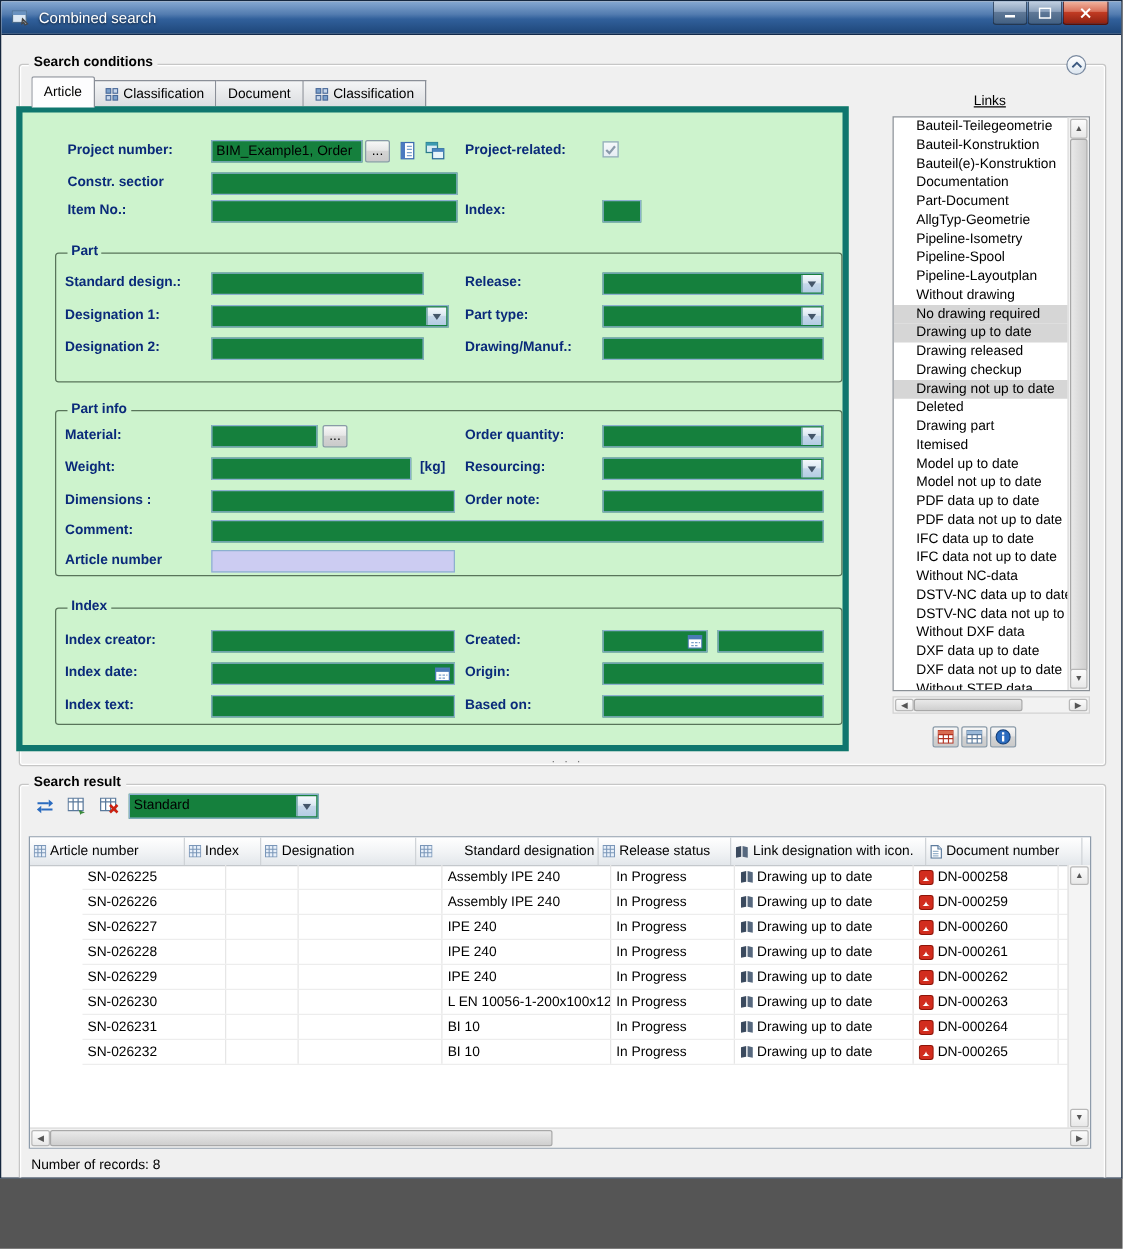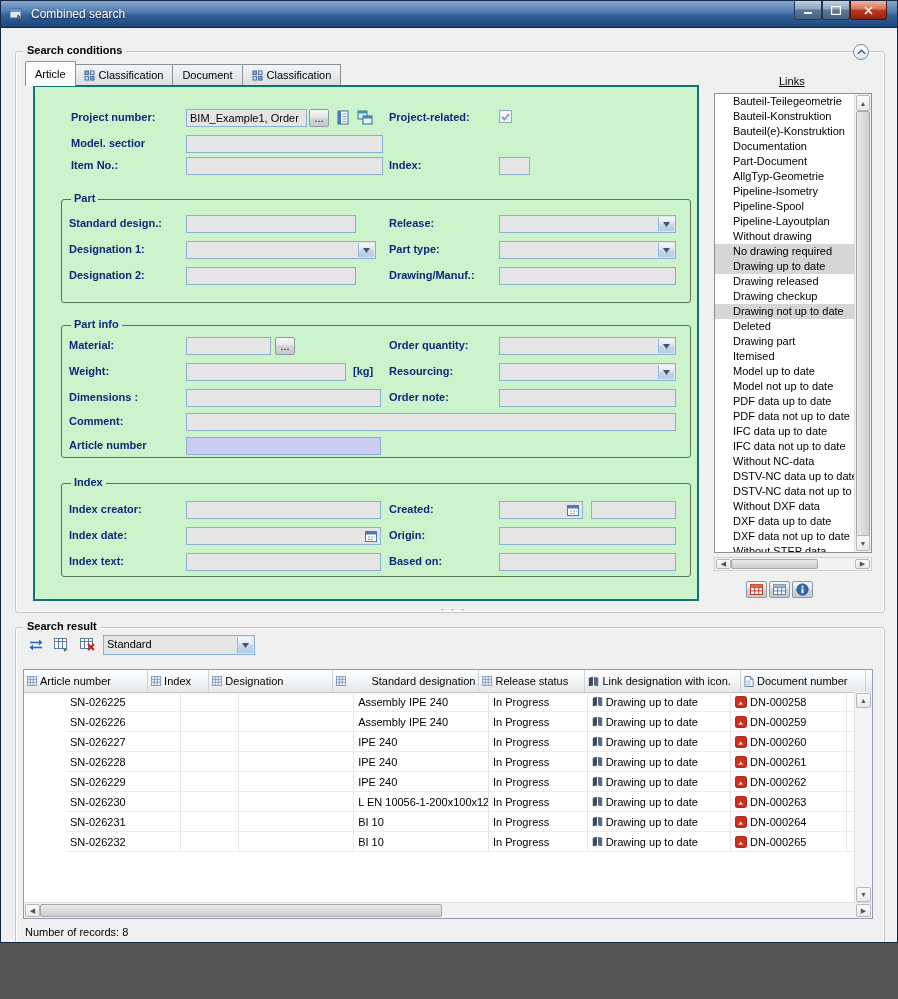--- a/index.html
+++ b/index.html
@@ -21,23 +21,23 @@
   .grouplabel{background:#f0f0f0;padding:0 4px;font-weight:bold;white-space:nowrap;}
   
   .tabs{left:24px;top:61px;height:24px;display:flex;align-items:flex-end;}
   .tab{height:20px;padding:0 9px;display:flex;align-items:center;gap:4px;
     background:linear-gradient(180deg,#f4f5f6,#dcdee1);border:1px solid #8a8f98;border-left:none;
     white-space:nowrap;cursor:default;}
   .tab:first-child{border-left:1px solid #8a8f98;}
   .tab.active{height:24px;background:#fdfdfe;border-left:1px solid #8a8f98;border-bottom:none;
     border-radius:2px 2px 0 0;position:relative;z-index:3;margin-right:-1px;}
   
-  .greenpanel{left:32px;top:84px;width:666px;height:516px;background:#cdf3cd;border:2px solid #0f766e;z-index:2;}
+  .greenpanel{left:12px;top:84px;width:666px;height:516px;background:#cdf3cd;border:5px solid #0f766e;z-index:2;}
   .flabel{font-weight:bold;color:#0a2a7a;white-space:nowrap;}
-  .field{background:#e5e5e5;border:1px solid #8cb0cf;height:18px;line-height:15px;padding:1px 3px;
+  .field{background:#15803d;border:1px solid #8cb0cf;height:18px;line-height:15px;padding:1px 3px;
     overflow:hidden;white-space:nowrap;}
   .combo .combo-arrow{position:absolute;right:1px;top:1px;bottom:1px;width:15px;
     background:linear-gradient(180deg,#f4f8fc,#dce8f2 45%,#c6d8ea 50%,#b4cce4);
     border-left:1px solid #9cb8d4;display:flex;align-items:center;justify-content:center;}
   .btn3d{background:linear-gradient(180deg,#f8f8f8,#e6e6e6 45%,#d4d4d4 50%,#cacaca);
     border:1px solid #8a9aa8;border-radius:2px;display:flex;align-items:center;justify-content:center;
     cursor:default;}
   .iconbtn{display:flex;align-items:center;justify-content:center;cursor:default;}
   .gbox{border:1px solid #58745a;border-radius:3px;}
   .gbox-label{position:absolute;top:-8px;left:9px;background:#cdf3cd;padding:0 3px;
@@ -176,21 +176,21 @@
           <rect x="6" y="6" width="9" height="2.5" fill="#4a84c0"></rect>
         </svg>
     </div>
     <span class="abs flabel" style="left:354px;top:24px;">Project-related:</span>
     <div class="abs checkbox" style="left:464px;top:23px;">
       <svg width="9" height="8" viewBox="0 0 9 8">
           <path d="M1 4l2.5 2.5L8 1" fill="none" stroke="#8a9aaa" stroke-width="1.8"></path>
         </svg>
     </div>
 
-    <span class="abs flabel" style="left:36px;top:50px;">Model. sectior</span>
+    <span class="abs flabel" style="left:36px;top:50px;">Constr. sectior</span>
     <div class="abs field" style="left:151px;top:48px;width:197px;"></div>
     <span class="abs flabel" style="left:36px;top:72px;">Item No.:</span>
     <div class="abs field" style="left:151px;top:70px;width:197px;"></div>
     <span class="abs flabel" style="left:354px;top:72px;">Index:</span>
     <div class="abs field" style="left:464px;top:70px;width:31px;"></div>
 
     <div class="abs gbox" style="left:26px;top:112px;width:630px;height:104px;">
       <span class="gbox-label">Part</span>
     </div>
     <span class="abs flabel" style="left:34px;top:130px;">Standard design.:</span>

